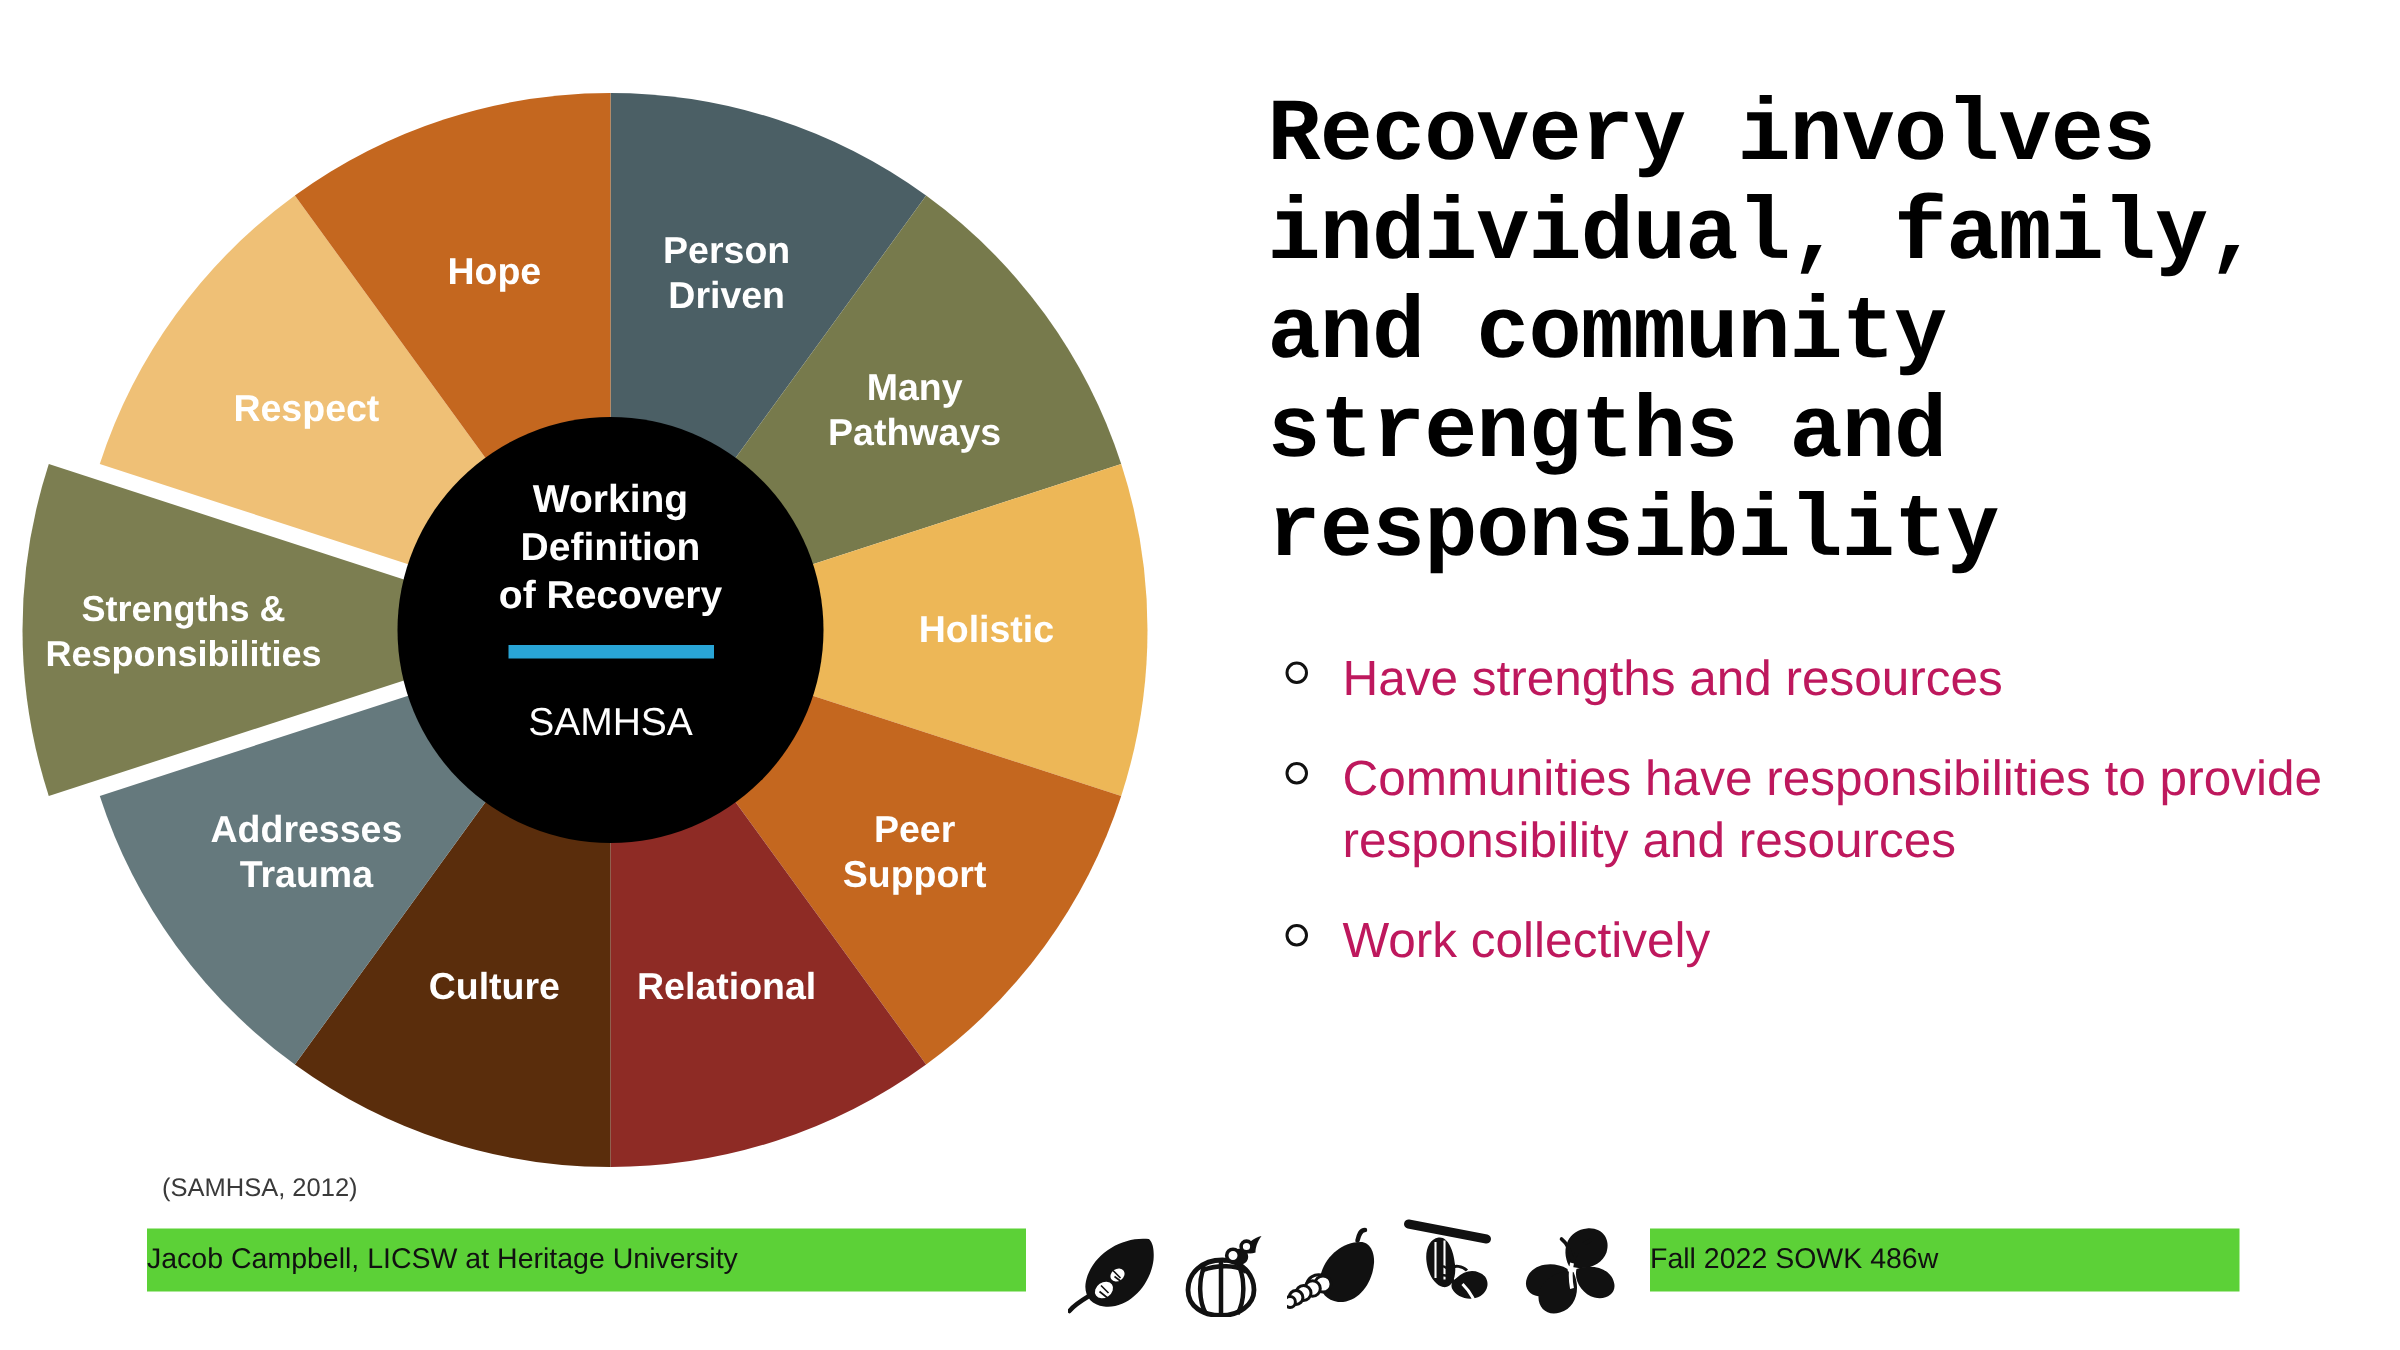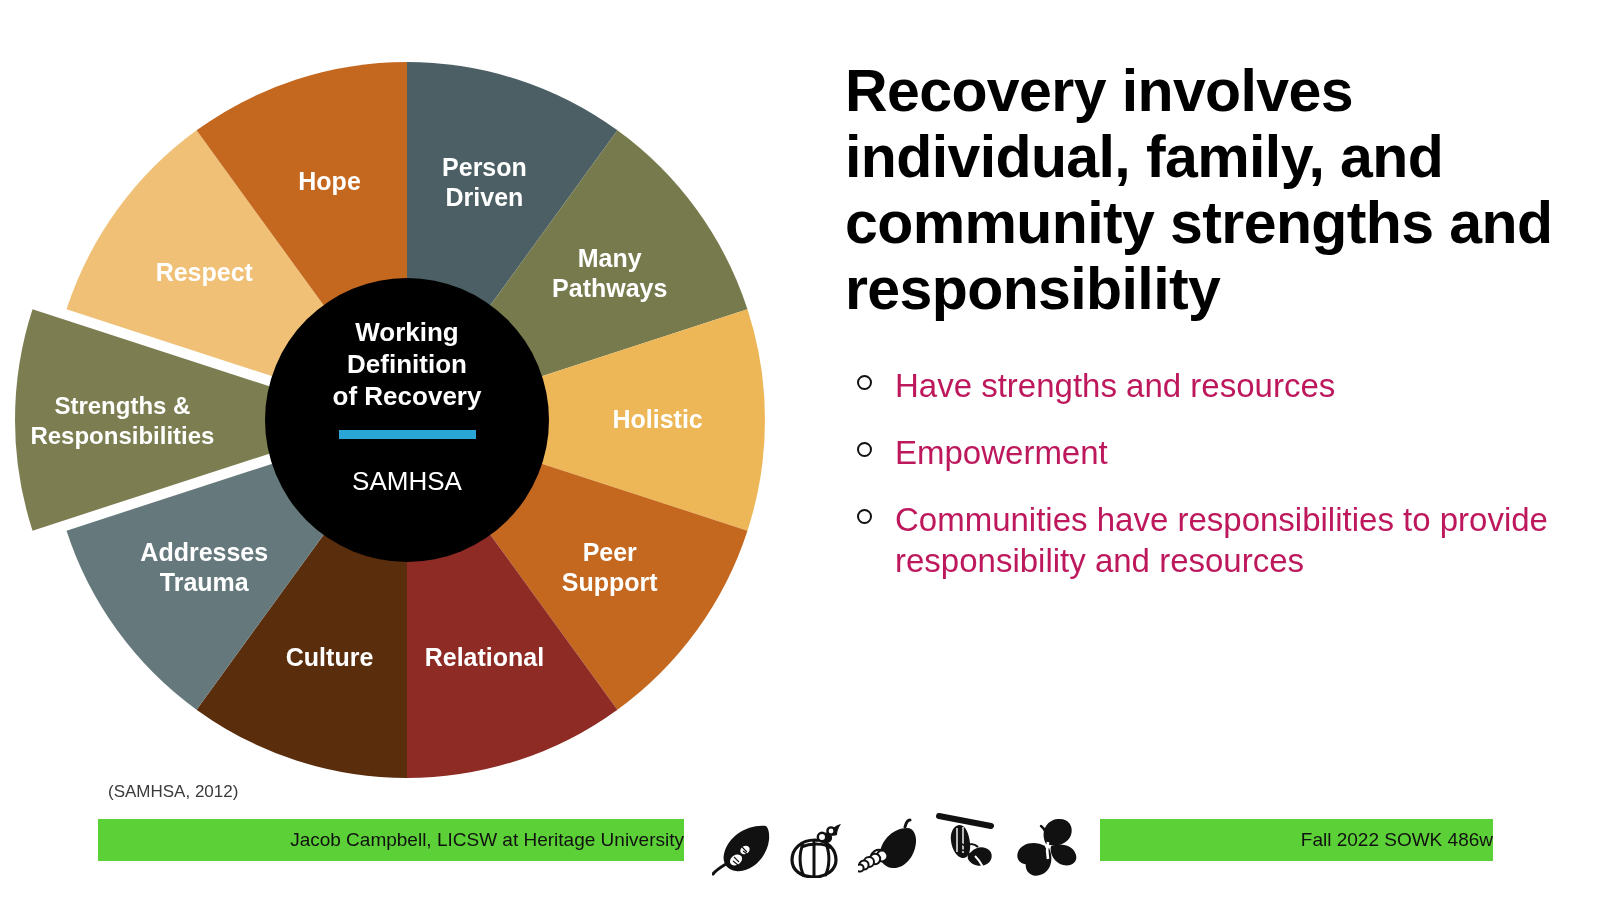--- a/index.html
+++ b/index.html
@@ -67,21 +67,21 @@
     left: 845px; top: 58px;
     width: 720px;
   }
   #headline {
     font-size: 59px;
     line-height: 1.12;
     font-weight: bold;
     color: #000000;
     letter-spacing: -0.6px;
     margin: 0;
-    font-family: Liberation Sans, sans-serif;
+    font-family: Liberation Mono, monospace;
   }
   #bullets {
     list-style: none;
     margin: 44px 0 0 0;
     padding: 0;
   }
   #bullets li {
     position: relative;
     padding-left: 50px;
     margin-bottom: 26px;
@@ -98,21 +98,21 @@
     border: 2.2px solid #111111;
     border-radius: 50%;
   }
 
   
   #footer-left, #footer-right {
     position: absolute;
     background: #5CD137;
     display: flex;
     align-items: center;
-    justify-content: flex-end;
+    justify-content: flex-start;
     color: #111111;
     font-size: 19px;
     font-family: "Liberation Sans", sans-serif;
     white-space: nowrap;
   }
   #footer-left  { left: 98px;  top: 819px; width: 586px; height: 42px; }
   #footer-right { left: 1100px; top: 819px; width: 393px; height: 42px; }
 
   #lifecycle {
     position: absolute;
@@ -171,22 +171,22 @@
       </g>
     </svg>
   </div>
 
   <div id="citation">(SAMHSA, 2012)</div>
 
   <div id="content">
     <h1 id="headline">Recovery involves individual, family, and community strengths and responsibility</h1>
     <ul id="bullets">
         <li><span class="marker"></span><span>Have strengths and resources</span></li>
-        <li><span class="marker"></span><span>Empowerment</span></li>
         <li><span class="marker"></span><span>Communities have responsibilities to provide responsibility and resources</span></li>
+        <li><span class="marker"></span><span>Work collectively</span></li>
       </ul>
   </div>
 
   <div id="footer-left" style="background: rgb(92, 209, 55);">
     <span>Jacob Campbell, LICSW at Heritage University</span>
   </div>
 
   <div id="lifecycle">
 
     <svg class="stage" width="62" height="58" viewBox="0 0 62 58">

